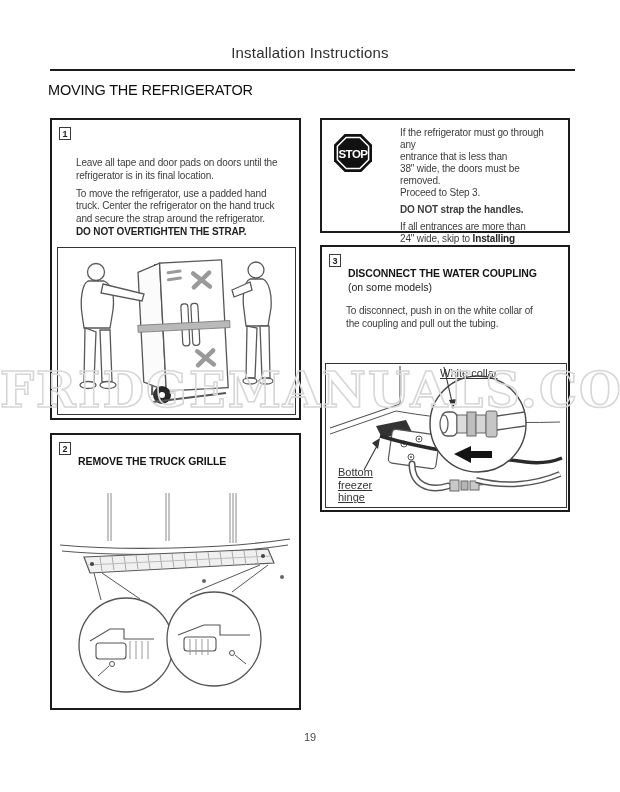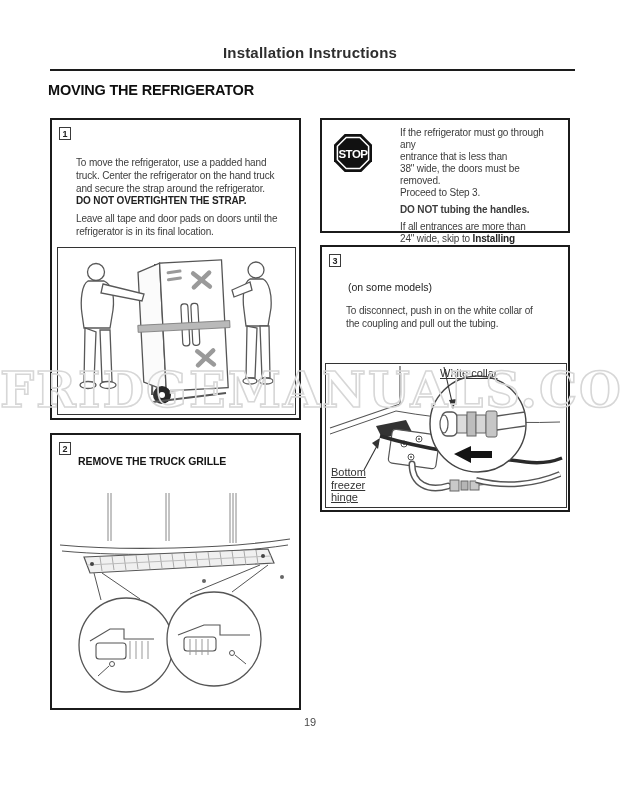--- a/index.html
+++ b/index.html
@@ -1,22 +1,22 @@
 <!DOCTYPE html>
 <html><head>
 <meta charset="utf-8">
 <style>
   html,body{margin:0;padding:0;background:#fff;}
   .page{position:relative;width:620px;height:792px;background:#fff;overflow:hidden;
         font-family:"Liberation Sans",sans-serif;color:#1b1b1b;}
 
   .header-title{position:absolute;top:44px;left:0;right:0;text-align:center;
-                font-size:15px;color:#2e2e2e;letter-spacing:.2px;font-weight:bold;}
+                font-size:15px;color:#2e2e2e;letter-spacing:.2px;}
   .header-rule{position:absolute;left:50px;top:69px;width:525px;height:2px;background:#1c1c1c;}
-  .page-title{position:absolute;left:48px;top:82px;font-size:14.5px;font-weight:bold;
+  .page-title{position:absolute;left:48px;top:82px;font-size:14.5px;font-weight:normal;
               color:#0f0f0f;letter-spacing:-0.2px;}
 
   .box{position:absolute;border:2px solid #1b1b1b;background:#fff;box-sizing:border-box;}
   .box1{left:50px;top:118px;width:251px;height:302px;}
   .box2{left:50px;top:433px;width:251px;height:277px;}
   .stopbox{left:320px;top:118px;width:250px;height:115px;}
   .box3{left:320px;top:245px;width:250px;height:267px;}
 
   .sec-head{position:relative;margin:7px 5px 0 7px;padding-left:19px;
             font-size:10.5px;font-weight:bold;color:#141414;line-height:1.25;
@@ -38,50 +38,50 @@
   .illo3{left:3px;top:116px;width:240px;height:143px;border:1px solid #333;}
   .illo svg{display:block;}
 
   .stop-icon{position:absolute;left:11px;top:13px;width:40px;height:40px;}
   .stop-text{margin:7px 6px 0 62px;}
   .stop-text p{margin:0 16px 5px;font-size:10px;line-height:1.2;color:#3c3c3c;
                letter-spacing:-0.15px;white-space:pre-line;}
 
   .lbl{position:absolute;font-size:11px;color:#333;line-height:1.15;white-space:pre-line;text-decoration:underline;}
   .lbl-white-collar{left:114px;top:3px;}
-  .lbl-bottom-hinge{left:5px;top:102px;}
+  .lbl-bottom-hinge{left:12px;top:102px;}
 
   .watermark{position:absolute;left:0;top:364px;width:620px;height:52px;line-height:52px;
              text-align:center;white-space:nowrap;z-index:10;pointer-events:none;
              font-family:"DejaVu Serif",serif;font-weight:bold;font-size:48px;
              letter-spacing:2px;color:rgba(255,255,255,0.05);
              -webkit-text-stroke:1.6px #d7d7d7;}
-  .pagenum{position:absolute;top:716px;left:0;right:0;text-align:center;
+  .pagenum{position:absolute;top:731px;left:0;right:0;text-align:center;
            font-size:11px;color:#4a4a4a;}
 </style>
 </head>
 <body>
 
 <div class="page">
 
   <div class="header-title">Installation Instructions</div>
   <div class="header-rule"></div>
   <div class="page-title">MOVING THE REFRIGERATOR</div>
 
   <div class="box box1">
     <div class="sec-head">
       <span class="num">1</span>
     </div>
     <div class="paras">
+      <p>Leave all tape and door pads on doors until the
+refrigerator is in its final location.</p>
       <p><span>To move the refrigerator, use a padded hand
 truck. Center the refrigerator on the hand truck
 and secure the strap around the refrigerator.</span>
 <span class="b">DO NOT OVERTIGHTEN THE STRAP.</span></p>
-      <p>Leave all tape and door pads on doors until the
-refrigerator is in its final location.</p>
     </div>
     <div class="illo illo1">
       <svg width="237" height="164" viewBox="0 0 237 164">
 
         <g stroke="#555" fill="none" stroke-width="2">
           <line x1="97" y1="16" x2="94" y2="147"></line>
           <line x1="104" y1="15" x2="101" y2="146"></line>
         </g>
         <g stroke="#555" fill="none" stroke-width="1.1">
           <line x1="91" y1="40" x2="108" y2="39"></line>
@@ -139,30 +139,30 @@
     <svg class="stop-icon" viewBox="0 0 40 40">
       <polygon points="11.7,1 28.3,1 39,11.7 39,28.3 28.3,39 11.7,39 1,28.3 1,11.7" fill="#111"></polygon>
       <polygon points="13.2,4.4 26.8,4.4 35.6,13.2 35.6,26.8 26.8,35.6 13.2,35.6 4.4,26.8 4.4,13.2" fill="none" stroke="#fff" stroke-width="1.5"></polygon>
       <text x="20" y="24.5" text-anchor="middle" font-family="Liberation Sans, sans-serif" font-size="11.5" font-weight="bold" letter-spacing="-0.5" fill="#fff">STOP</text>
     </svg>
     <div class="stop-text">
       <p>If the refrigerator must go through any
 entrance that is less than
 38" wide, the doors must be removed.
 Proceed to Step 3.</p>
-      <p class="b">DO NOT tubing the handles.</p>
+      <p class="b">DO NOT strap the handles.</p>
       <p><span>If all entrances are more than
 24" wide, skip to </span><span class="bi">Installing
 the Refrigerator.</span></p>
     </div>
   </div>
 
   <div class="box box3">
     <div class="sec-head">
-      <span class="num">3</span>
+      <span class="num">3</span><span>DISCONNECT THE WATER COUPLING</span>
     </div>
     <div class="subhead">(on some models)</div>
     <div class="paras">
       <p>To disconnect, push in on the white collar of
 the coupling and pull out the tubing.</p>
     </div>
     <div class="illo illo3">
       <svg width="238" height="141" viewBox="0 0 238 141">
 
         <line x1="74" y1="2" x2="74" y2="40" stroke="#555" stroke-width="1.2"></line>

